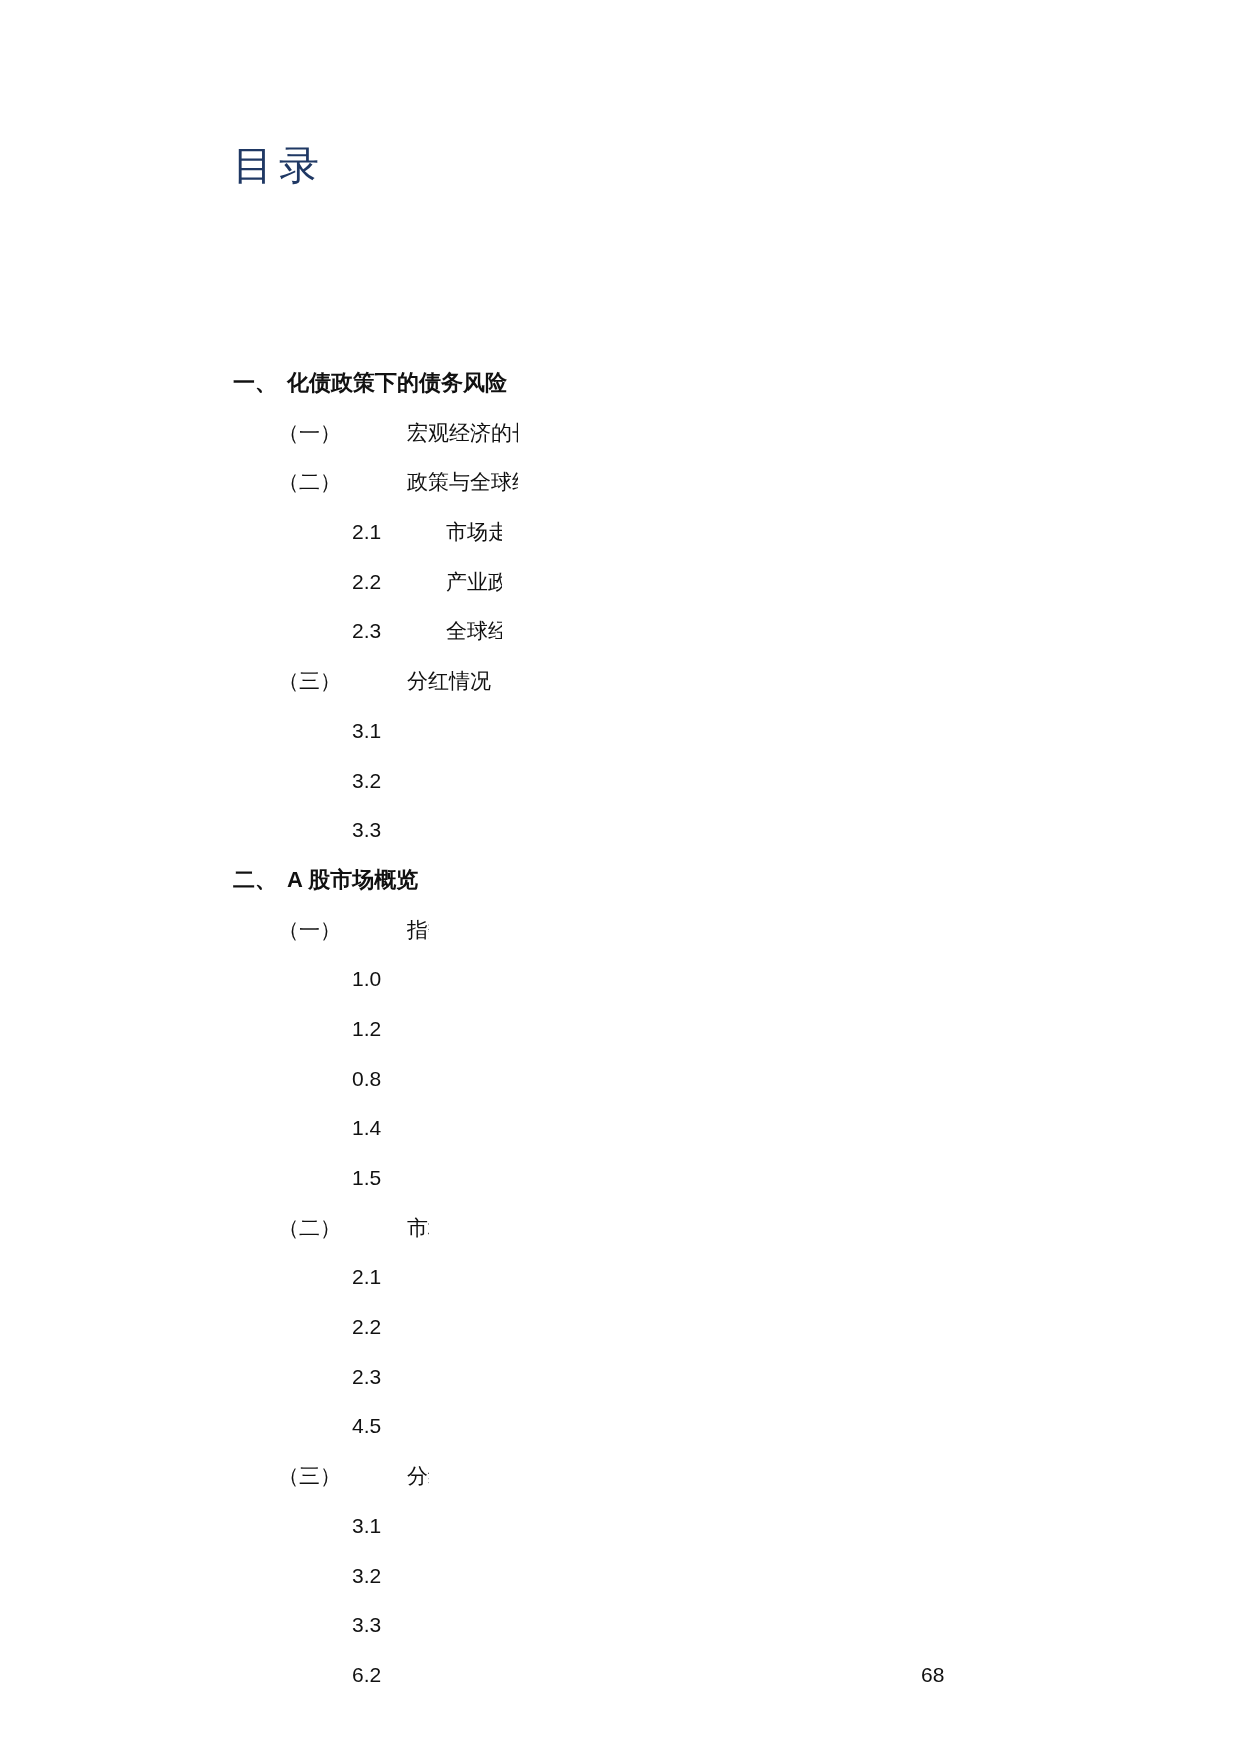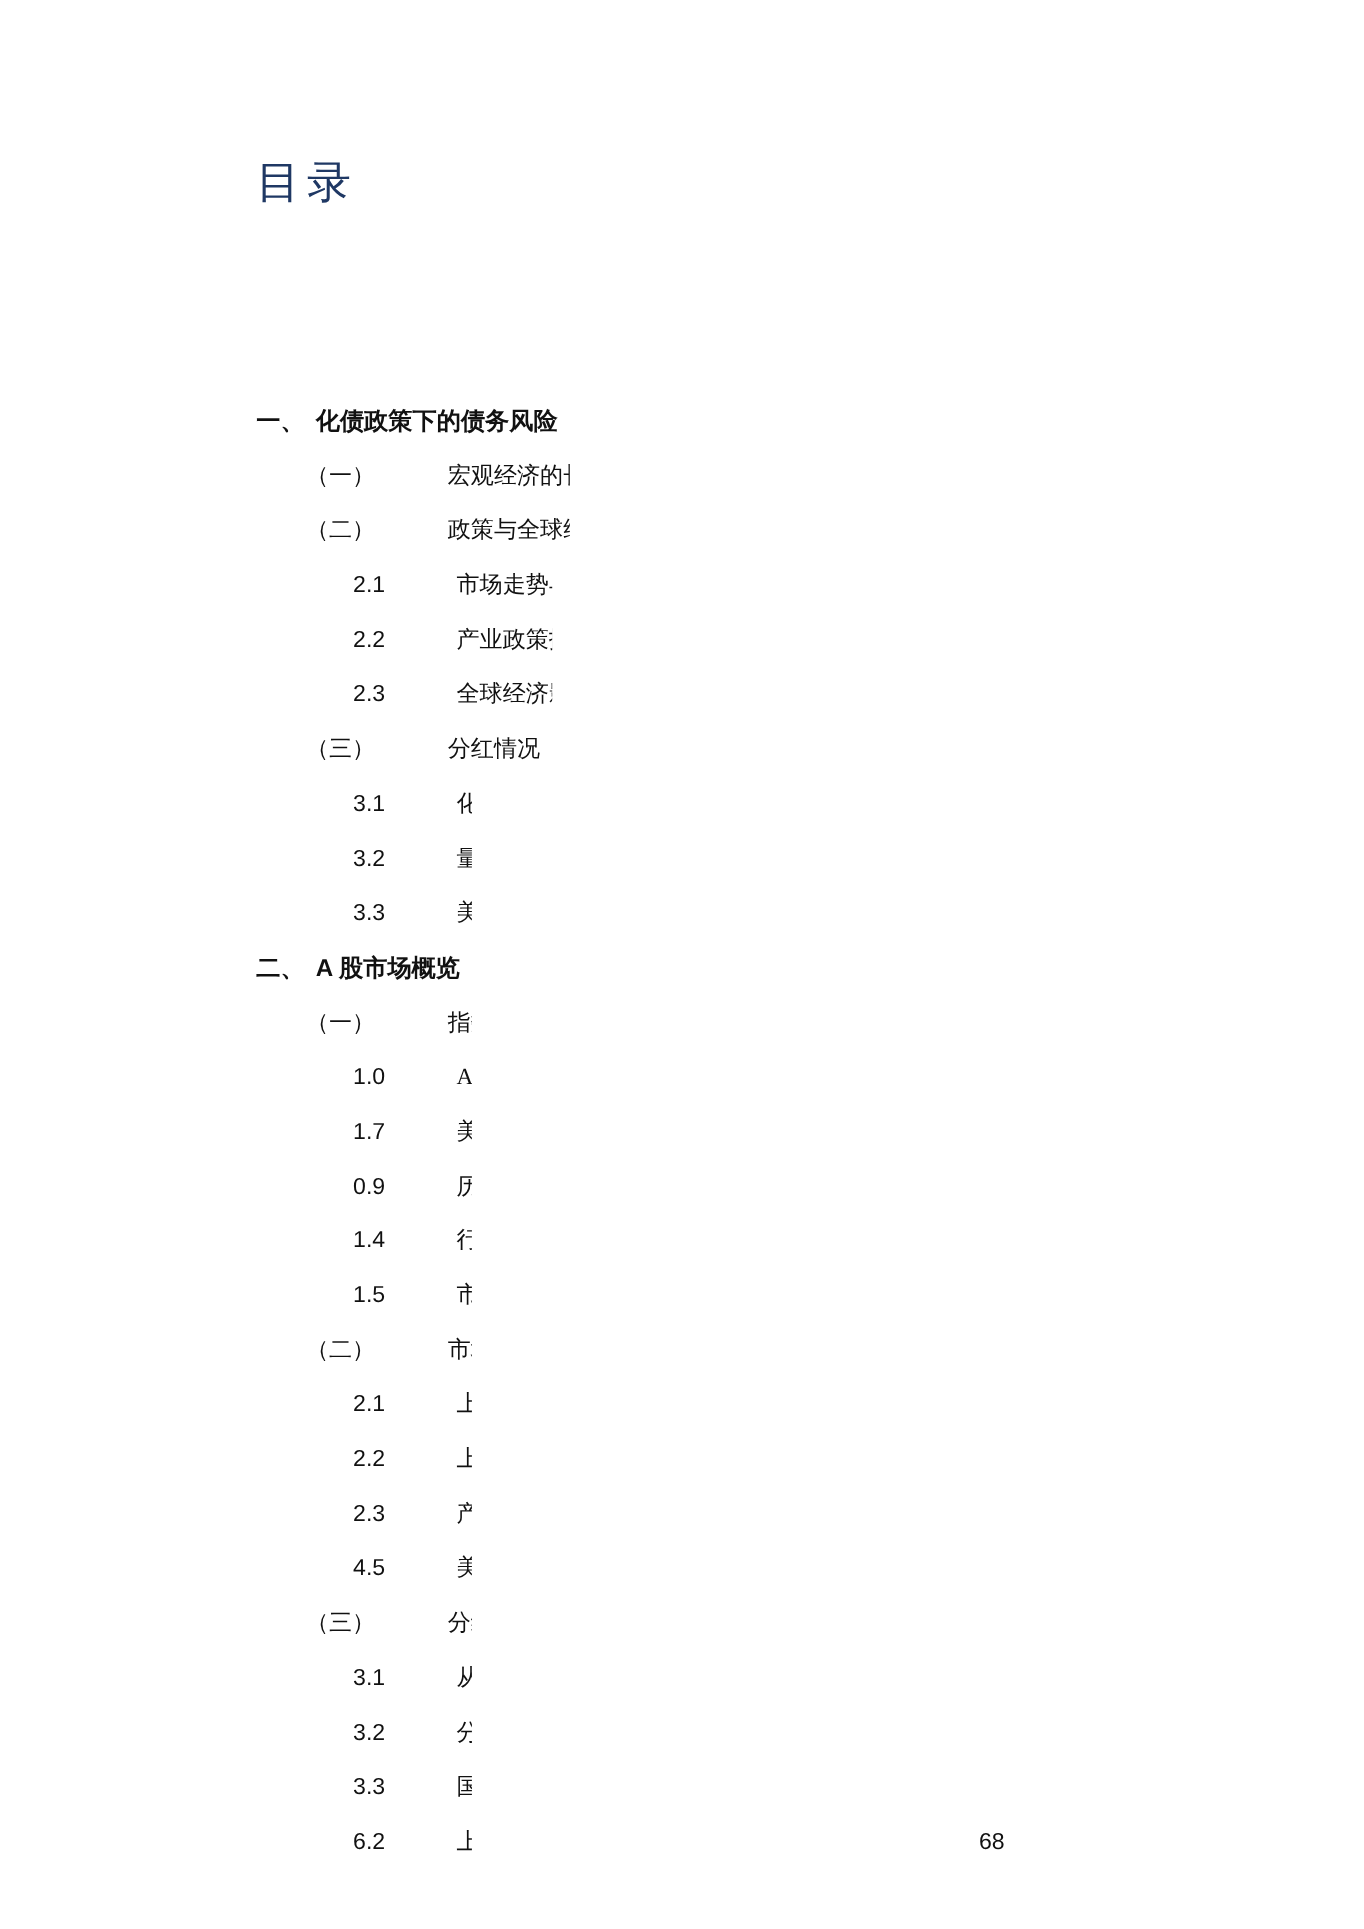--- a/index.html
+++ b/index.html
@@ -55,21 +55,21 @@
   .toc-row.l1 .num { width: 54px; }
   .toc-row.l1 .dots {
     height: 5px;
     background-image: radial-gradient(circle at 2.2px 2.2px, #000000 1.6px, transparent 2.1px);
     background-size: 6.5px 5px;
   }
   
   .toc-row.l2 .num { margin-left: 45px; width: 129px; }
   
   .toc-row.l3 .num {
-    margin-left: 88px;
+    margin-left: 119px;
     width: 94px;
     font-family: "Liberation Sans", "DejaVu Sans", sans-serif;
   }
   .toc-row .page { font-family: "Liberation Sans", "DejaVu Sans", sans-serif; }
   .toc-row.l1 .page { font-family: "Liberation Sans", "DejaVu Sans", sans-serif; font-weight: 700; }
 </style>
 </head>
 <body>
 
 <div class="page">
@@ -147,27 +147,27 @@
         <span class="dots"></span>
         <span class="page">20</span>
       </a>
       <a class="toc-row l3">
         <span class="num">1.0</span>
         <span class="label">A 股指数较海外市场显著波动</span>
         <span class="dots"></span>
         <span class="page">20</span>
       </a>
       <a class="toc-row l3">
-        <span class="num">1.7</span>
+        <span class="num">1.2</span>
         <span class="label">美股长期回报高于 A 股</span>
         <span class="dots"></span>
         <span class="page">22</span>
       </a>
       <a class="toc-row l3">
-        <span class="num">0.9</span>
+        <span class="num">0.8</span>
         <span class="label">历史驱动因素与政策影响</span>
         <span class="dots"></span>
         <span class="page">23</span>
       </a>
       <a class="toc-row l3">
         <span class="num">1.4</span>
         <span class="label">行业轮动与产业变迁</span>
         <span class="dots"></span>
         <span class="page">27</span>
       </a>

